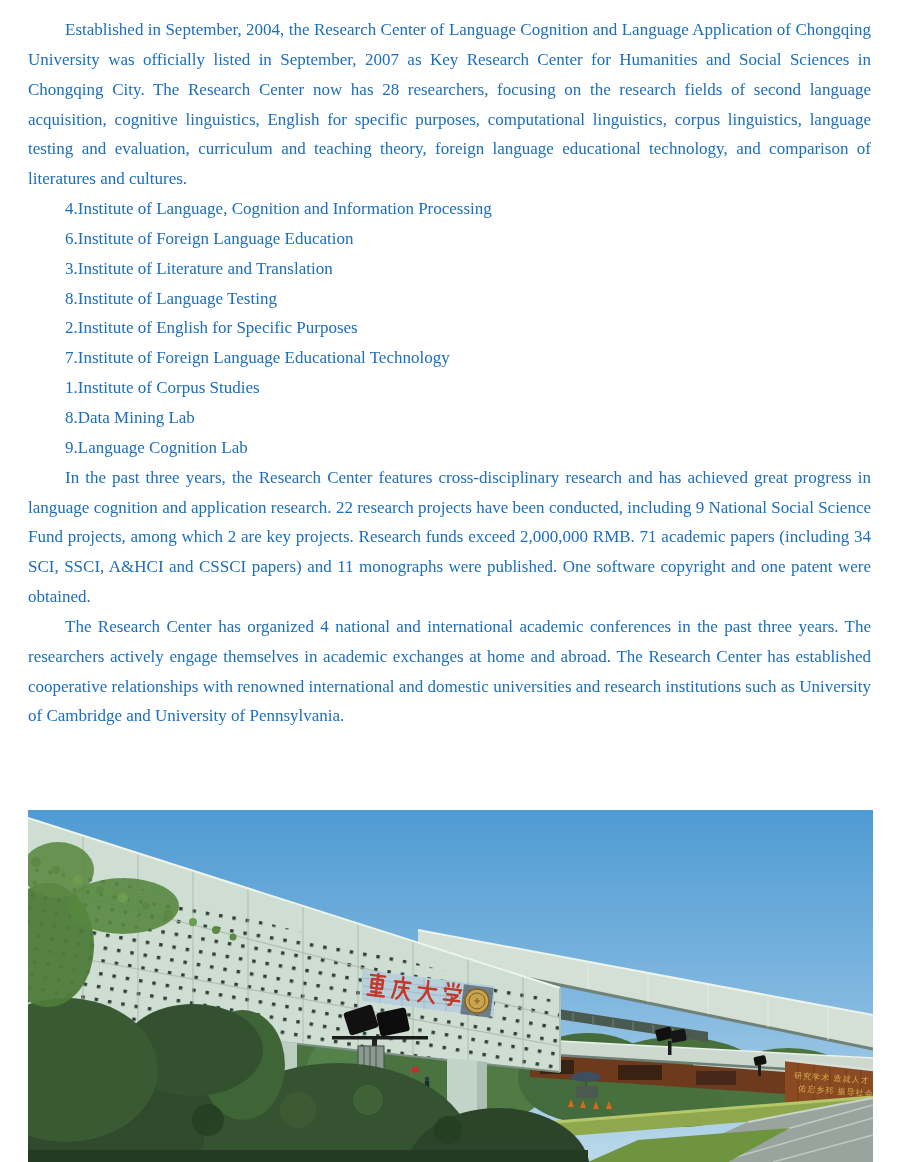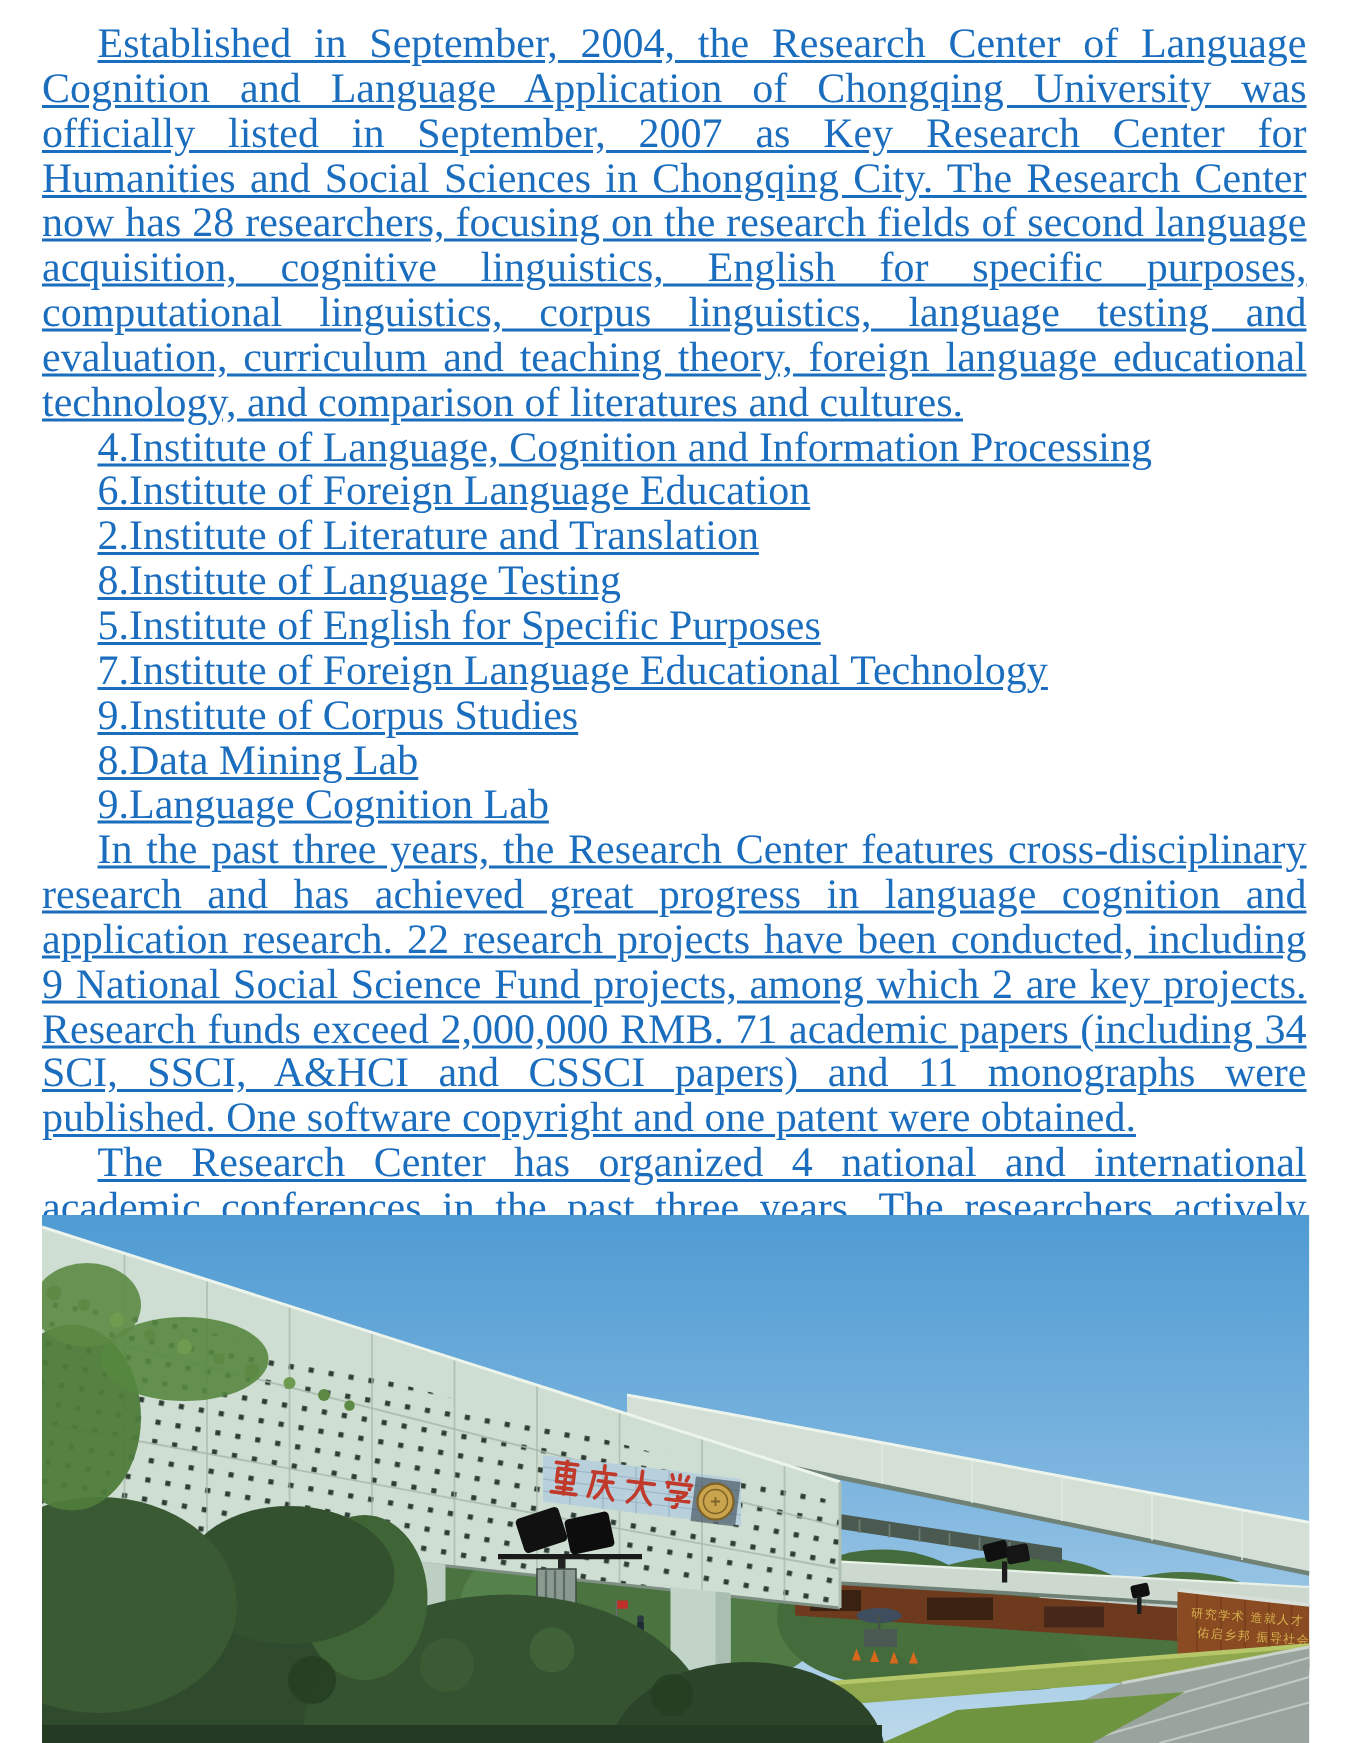--- a/index.html
+++ b/index.html
@@ -1,39 +1,39 @@
 <!DOCTYPE html>
 <html><head>
 <meta charset="utf-8">
 <style>
   html,body{margin:0;padding:0;background:#ffffff;}
   #page{position:relative;width:900px;height:1162px;background:#ffffff;overflow:hidden;
         font-family:"Liberation Serif","DejaVu Serif",serif;}
   #text-block{position:absolute;left:28px;top:15px;width:843px;color:#1b6dbe;
-              font-size:28px;line-height:29.85px;text-decoration:underline;}
+              font-size:17px;line-height:29.85px;}
   p.body-para{margin:0;text-align:justify;text-indent:37px;}
   .list-line{padding-left:37px;white-space:nowrap;}
   #photo-frame{position:absolute;left:28px;top:810px;width:845px;height:352px;overflow:hidden;}
   svg text.plaque-t{font-family:"DejaVu Serif",serif;}
 </style>
 </head>
 <body>
 
 <div id="page">
 
   <div id="text-block">
     <p class="body-para">Established in September, 2004, the Research Center of Language Cognition and Language Application of Chongqing University was officially listed in September, 2007 as Key Research Center for Humanities and Social Sciences in Chongqing City. The Research Center now has 28 researchers, focusing on the research fields of second language acquisition, cognitive linguistics, English for specific purposes, computational linguistics, corpus linguistics, language testing and evaluation, curriculum and teaching theory, foreign language educational technology, and comparison of literatures and cultures.</p>
     <div>
       <div class="list-line">4.Institute of Language, Cognition and Information Processing</div>
       <div class="list-line">6.Institute of Foreign Language Education</div>
-      <div class="list-line">2.Institute of Literature and Translation</div>
+      <div class="list-line">3.Institute of Literature and Translation</div>
       <div class="list-line">8.Institute of Language Testing</div>
-      <div class="list-line">5.Institute of English for Specific Purposes</div>
+      <div class="list-line">2.Institute of English for Specific Purposes</div>
       <div class="list-line">7.Institute of Foreign Language Educational Technology</div>
-      <div class="list-line">9.Institute of Corpus Studies</div>
+      <div class="list-line">1.Institute of Corpus Studies</div>
       <div class="list-line">8.Data Mining Lab</div>
       <div class="list-line">9.Language Cognition Lab</div>
     </div>
     <p class="body-para">In the past three years, the Research Center features cross-disciplinary research and has achieved great progress in language cognition and application research. 22 research projects have been conducted, including 9 National Social Science Fund projects, among which 2 are key projects. Research funds exceed 2,000,000 RMB. 71 academic papers (including 34 SCI, SSCI, A&amp;HCI and CSSCI papers) and 11 monographs were published. One software copyright and one patent were obtained.</p>
     <p class="body-para">The Research Center has organized 4 national and international academic conferences in the past three years. The researchers actively engage themselves in academic exchanges at home and abroad. The Research Center has established cooperative relationships with renowned international and domestic universities and research institutions such as University of Cambridge and University of Pennsylvania.</p>
   </div>
 
   <div id="photo-frame" title="Chongqing University campus gate: long perforated concrete beam structure over greenery under a blue sky">
     <svg width="845" height="352" viewBox="0 0 845 352" preserveAspectRatio="none" xmlns="http://www.w3.org/2000/svg">
       <defs>

